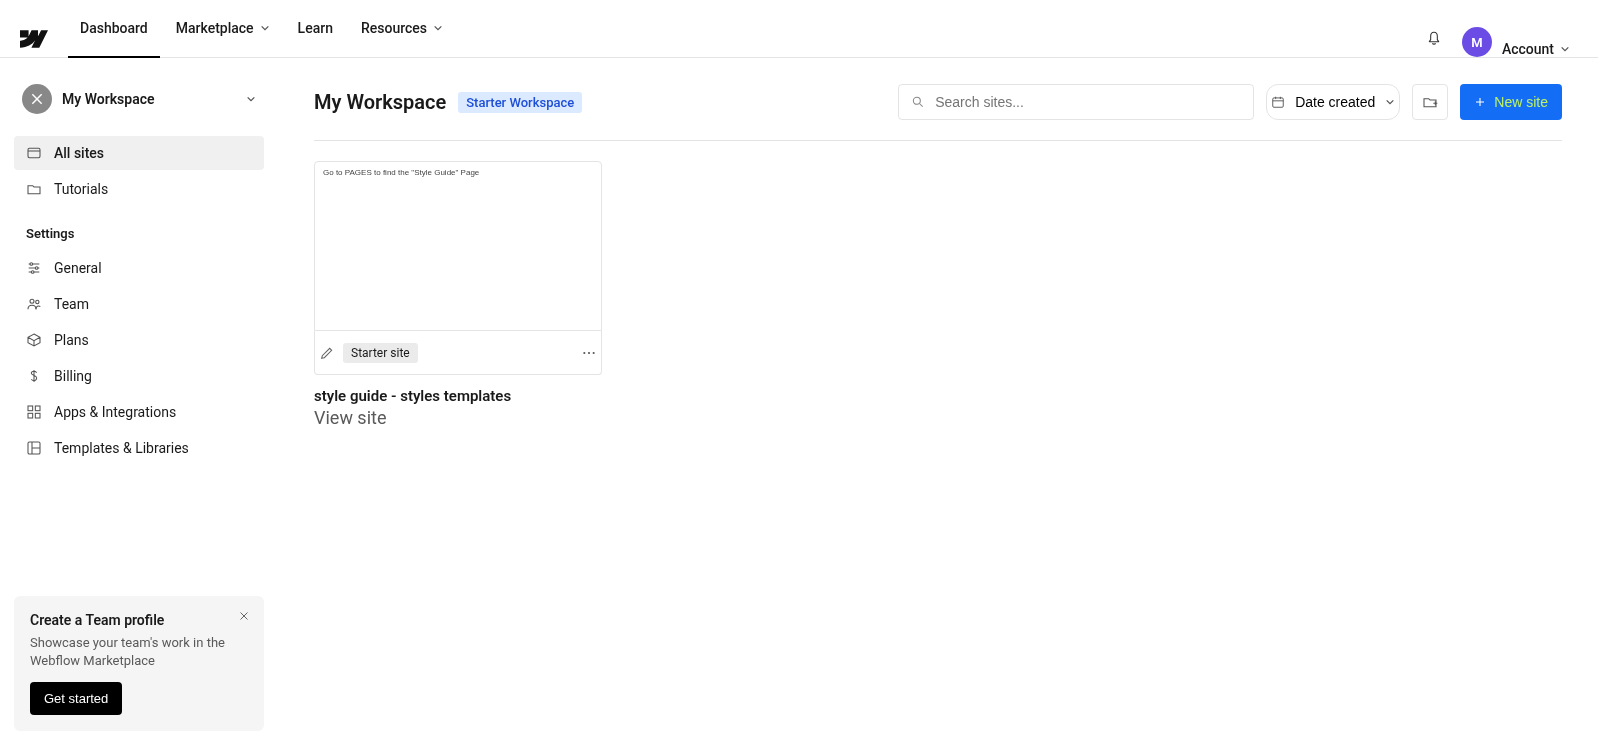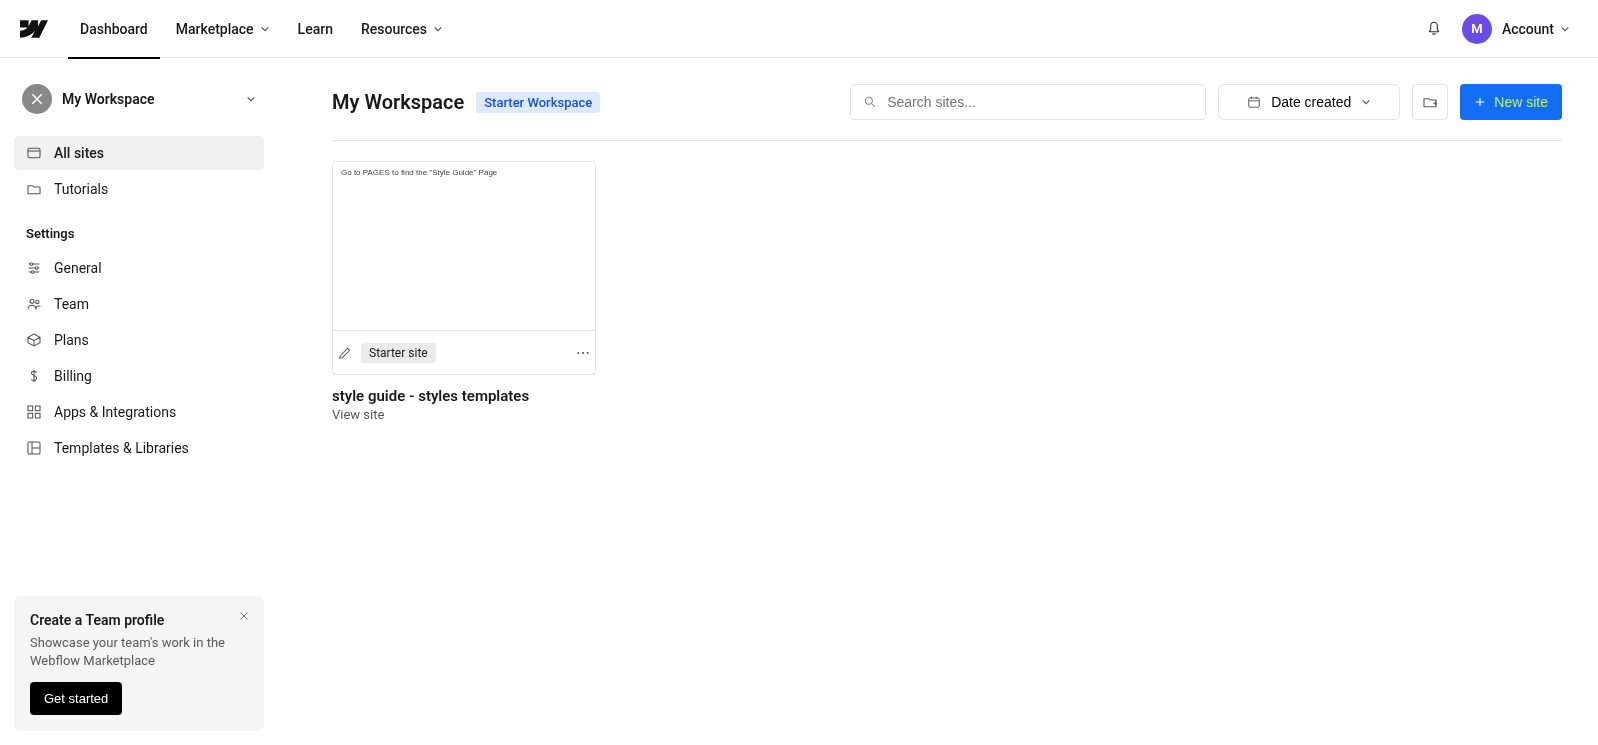--- a/index.html
+++ b/index.html
@@ -20,21 +20,21 @@
     font-family: -apple-system, BlinkMacSystemFont, "Segoe UI", Roboto, sans-serif;
     color: var(--text-primary);
     background: #fff;
     overflow: hidden;
   }
 
   
   .topnav {
     height: 58px;
     display: flex;
-    align-items: center;
+    align-items: flex-end;
     padding: 0 28px 0 16px;
     border-bottom: 1px solid var(--border);
   }
   .logo {
     width: 36px; height: 36px;
     display: flex; align-items: center; justify-content: center;
     margin-right: 16px;
   }
   .logo svg { width: 28px; height: 18px; }
   .nav-links { display: flex; align-items: center; gap: 4px; }
@@ -77,21 +77,20 @@
   .account-menu {
     display: flex; align-items: center; gap: 6px;
     font-size: 14px; font-weight: 500;
     cursor: pointer;
   }
 
   
   .main {
     display: flex;
     height: calc(100% - 58px);
-    gap: 18px;
   }
 
   
   .sidebar {
     width: 278px;
     padding: 20px 14px 14px 14px;
     display: flex;
     flex-direction: column;
     gap: 4px;
   }
@@ -178,22 +177,22 @@
   }
   .search input {
     border: none; outline: none;
     font-size: 14px;
     flex: 1;
     background: transparent;
   }
   .sort-btn {
     display: flex; align-items: center; gap: 10px;
     border: 1px solid var(--border);
-    border-radius: 6px;
-    padding: 0 28px;
+    border-radius: 12px;
+    padding: 0 4px;
     height: 36px;
     font-size: 14px;
     cursor: pointer;
     background: #fff;
   }
   .icon-btn {
     border: 1px solid var(--border);
     border-radius: 4px;
     width: 36px; height: 36px;
     display: flex; align-items: center; justify-content: center;
@@ -210,21 +209,21 @@
     font-size: 14px; font-weight: 500;
     cursor: pointer;
   }
 
   
   .site-grid {
     padding-top: 20px;
     display: flex; flex-wrap: wrap; gap: 20px;
   }
   .site-card {
-    width: 264px;
+    width: 288px;
   }
   .site-thumb {
     width: 100%; height: 170px;
     border: 1px solid var(--border);
     border-radius: 4px 4px 0 0;
     background: #fff;
     position: relative;
     overflow: hidden;
   }
   .thumb-caption {
@@ -249,21 +248,21 @@
     padding: 3px 8px;
     border-radius: 3px;
   }
   .bar-spacer { flex: 1; }
   .more-dots { cursor: pointer; color: #555; }
   .site-title {
     font-size: 15px; font-weight: 600;
     margin-top: 12px;
   }
   .site-link {
-    font-size: 13px; color: var(--text-secondary);
+    font-size: 18px; color: var(--text-secondary);
     margin-top: 2px;
     cursor: pointer;
   }
 
   svg { display: block; }
 </style>
 </head>
 <body>
 
 <div class="topnav">

